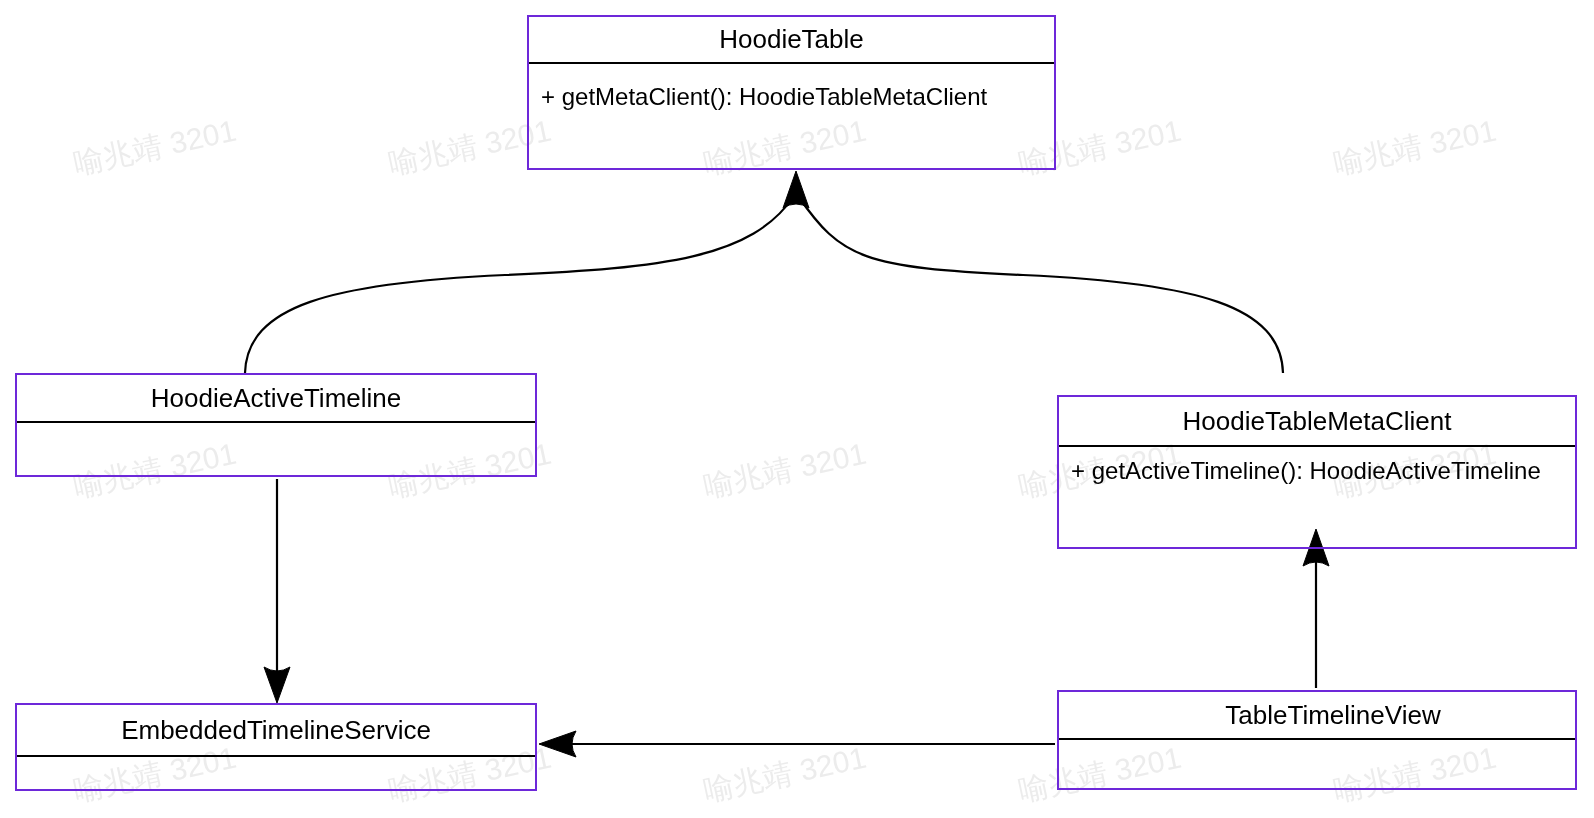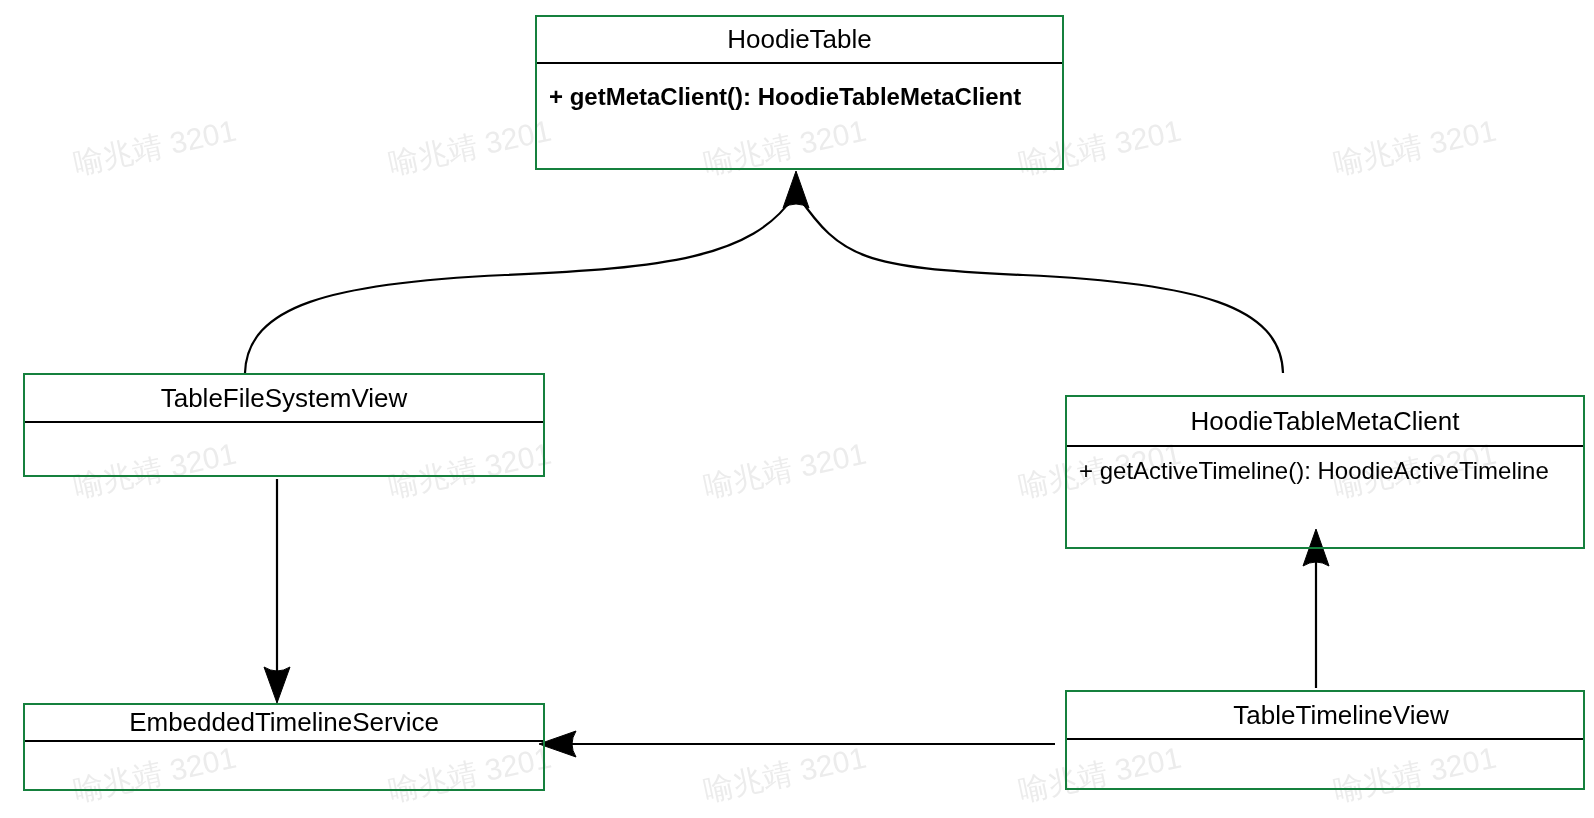--- a/index.html
+++ b/index.html
@@ -21,24 +21,23 @@
     transform:rotate(-12deg);
     transform-origin:0 0;
     user-select:none;
   }
   
   .arrows{position:absolute;left:0;top:0;z-index:1;pointer-events:none;}
   
   .uml-class{
     position:absolute;
     box-sizing:border-box;
-    border:2px solid #15803d;
+    border:2px solid #6d28d9;
     background:transparent;
     z-index:2;
-    margin-left:8px;
   }
   .uml-title{
     box-sizing:border-box;
     border-bottom:2px solid #000;
     display:flex;align-items:center;justify-content:center;
     font-size:26px;
     white-space:nowrap;
   }
   .uml-body{
     box-sizing:border-box;
@@ -46,30 +45,30 @@
   }
   .uml-method{
     font-size:24px;
     line-height:48px;
     white-space:nowrap;
   }
   
   .c-hoodietable{left:527px;top:15px;width:529px;height:155px;}
   .c-hoodietable .uml-title{height:47px;}
   .c-hoodietable .uml-body{padding-top:8px;}
-  .c-hoodietable .uml-method{line-height:50px;font-weight:bold;}
+  .c-hoodietable .uml-method{line-height:50px;}
 
   .c-tablefilesystemview{left:15px;top:373px;width:522px;height:104px;}
   .c-tablefilesystemview .uml-title{height:48px;}
 
   .c-hoodietablemetaclient{left:1057px;top:395px;width:520px;height:154px;}
   .c-hoodietablemetaclient .uml-title{height:50px;}
 
   .c-embeddedtimelineservice{left:15px;top:703px;width:522px;height:88px;}
-  .c-embeddedtimelineservice .uml-title{height:37px;}
+  .c-embeddedtimelineservice .uml-title{height:52px;}
 
   .c-tabletimelineview{left:1057px;top:690px;width:520px;height:100px;}
   .c-tabletimelineview .uml-title{height:48px;padding-left:32px;}
 </style>
 </head>
 <body>
 
 <div class="canvas">
 
   <div class="wm-layer">
@@ -109,21 +108,21 @@
   </svg>
 
   <div class="uml-class c-hoodietable">
     <div class="uml-title">HoodieTable</div>
     <div class="uml-body">
       <div class="uml-method">+ getMetaClient(): HoodieTableMetaClient</div>
     </div>
   </div>
 
   <div class="uml-class c-tablefilesystemview">
-    <div class="uml-title">TableFileSystemView</div>
+    <div class="uml-title">HoodieActiveTimeline</div>
     <div class="uml-body"></div>
   </div>
 
   <div class="uml-class c-hoodietablemetaclient">
     <div class="uml-title">HoodieTableMetaClient</div>
     <div class="uml-body">
       <div class="uml-method">+ getActiveTimeline(): HoodieActiveTimeline</div>
     </div>
   </div>
 

